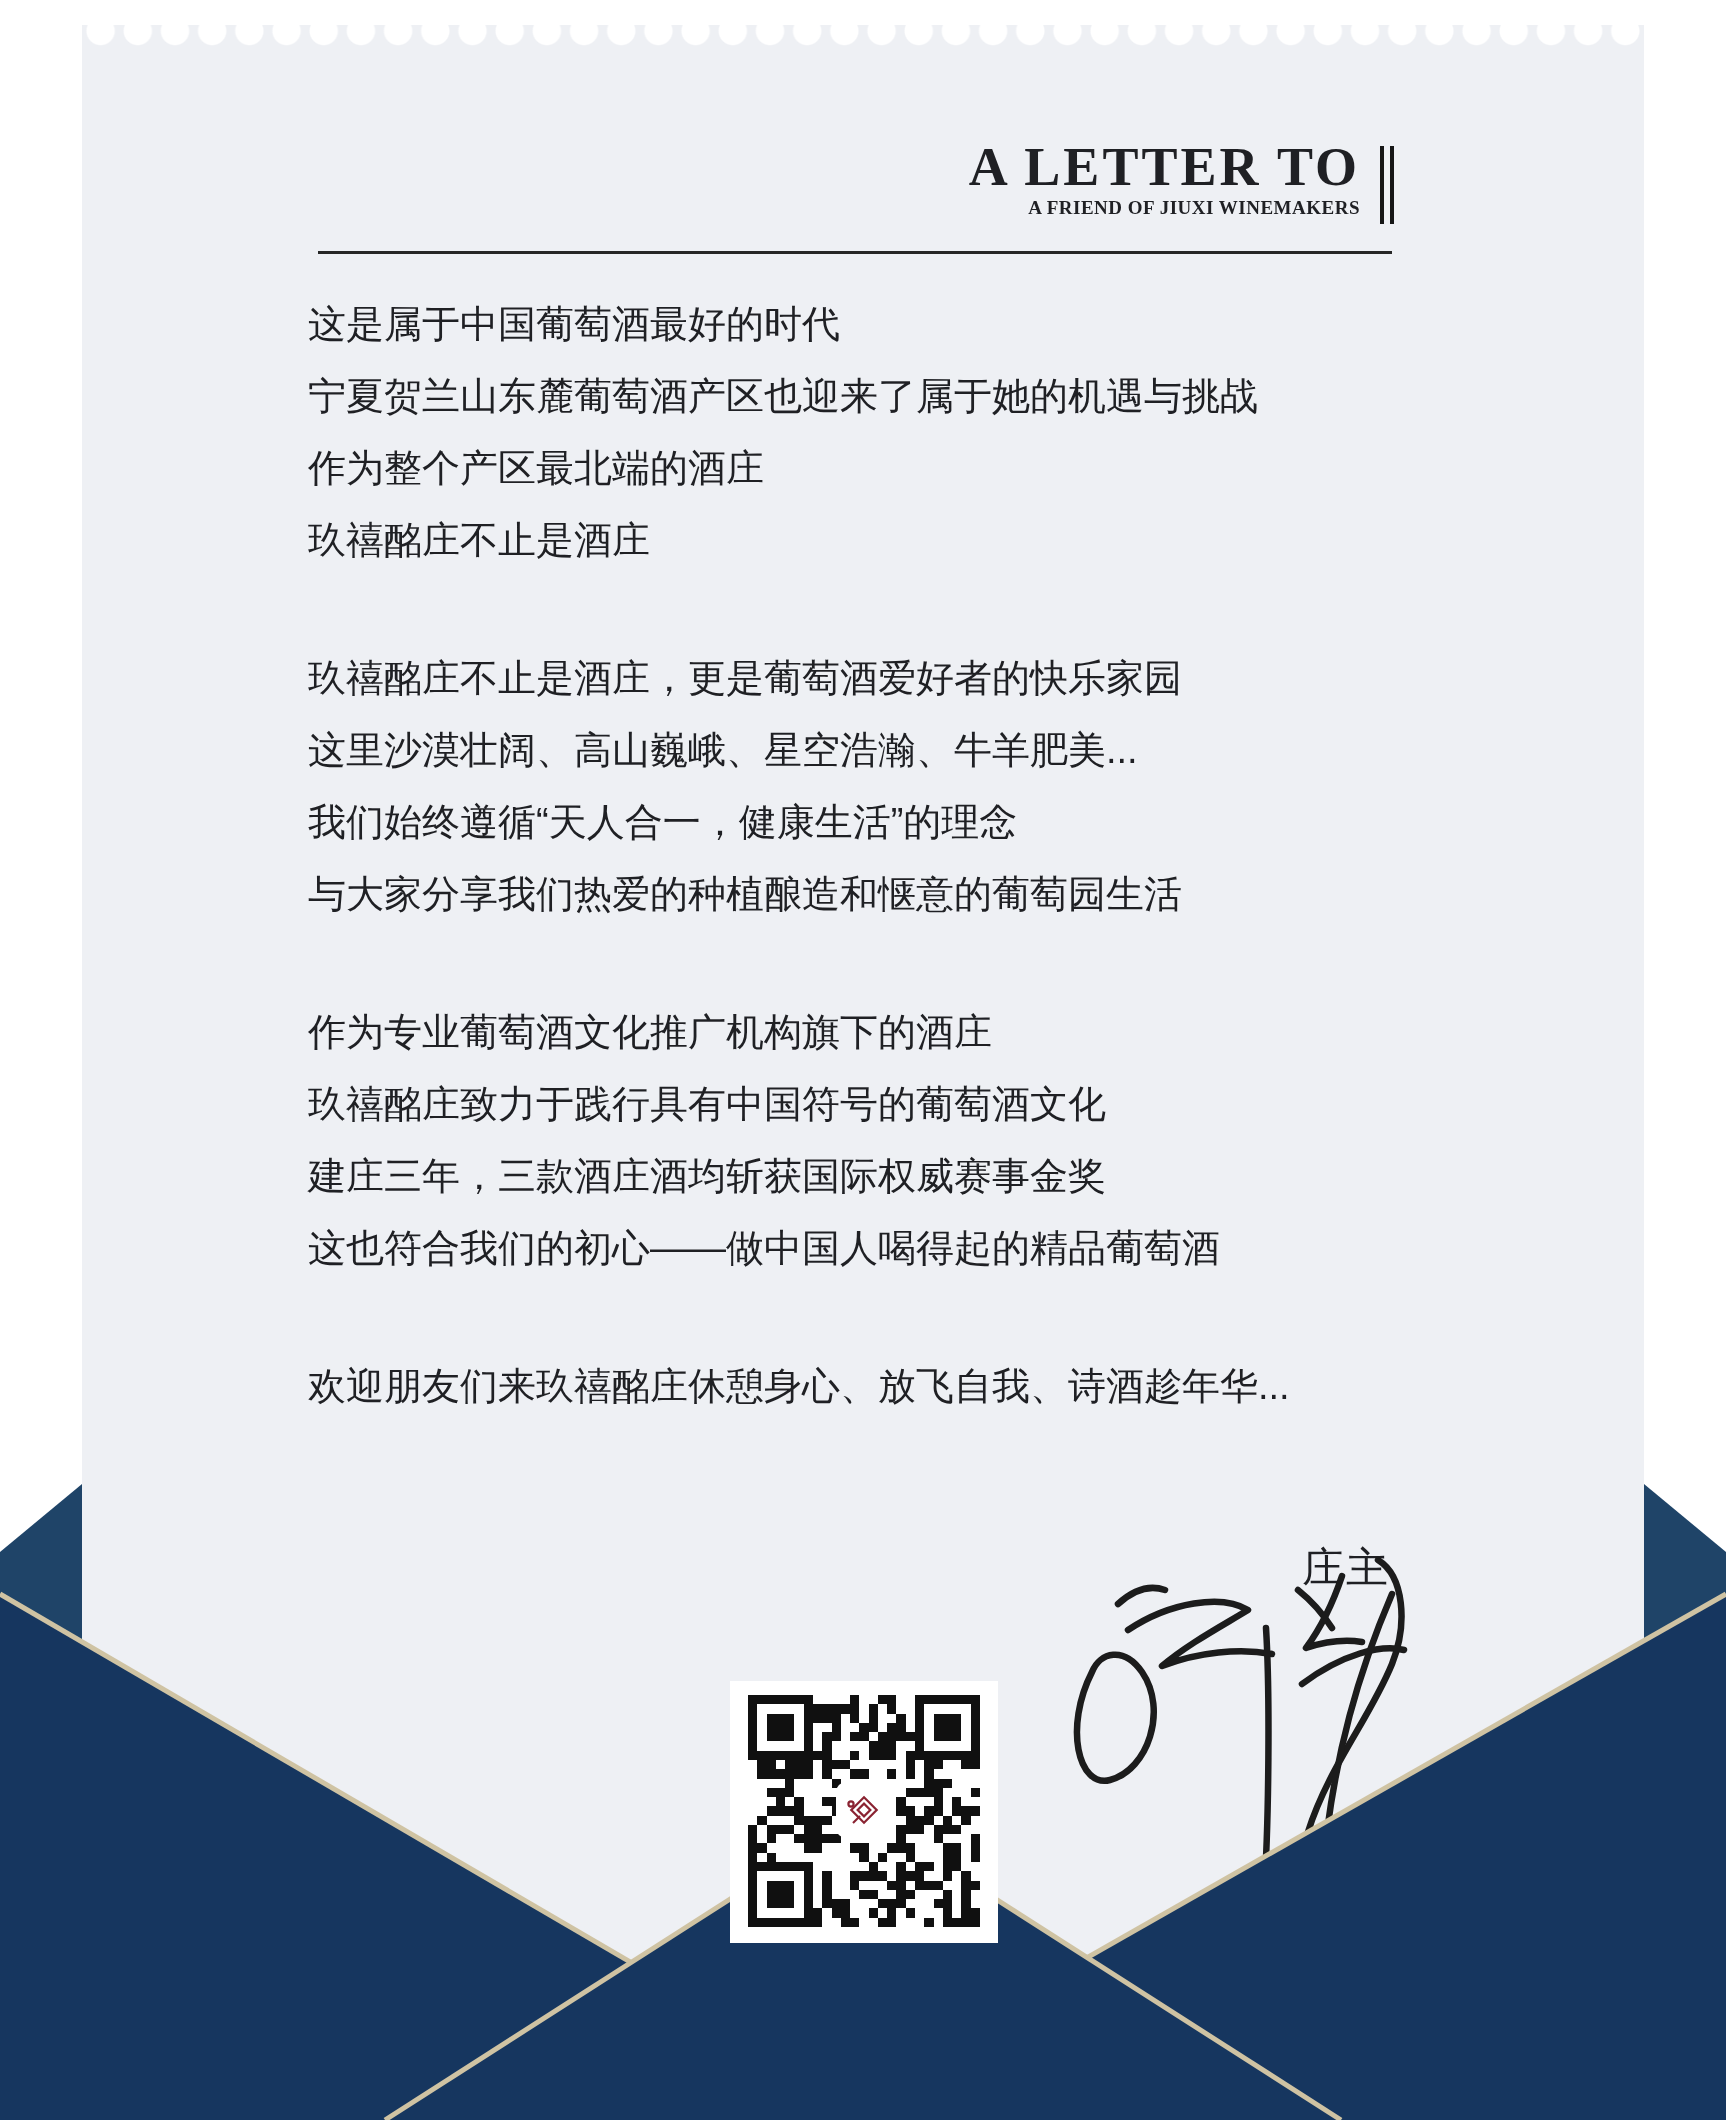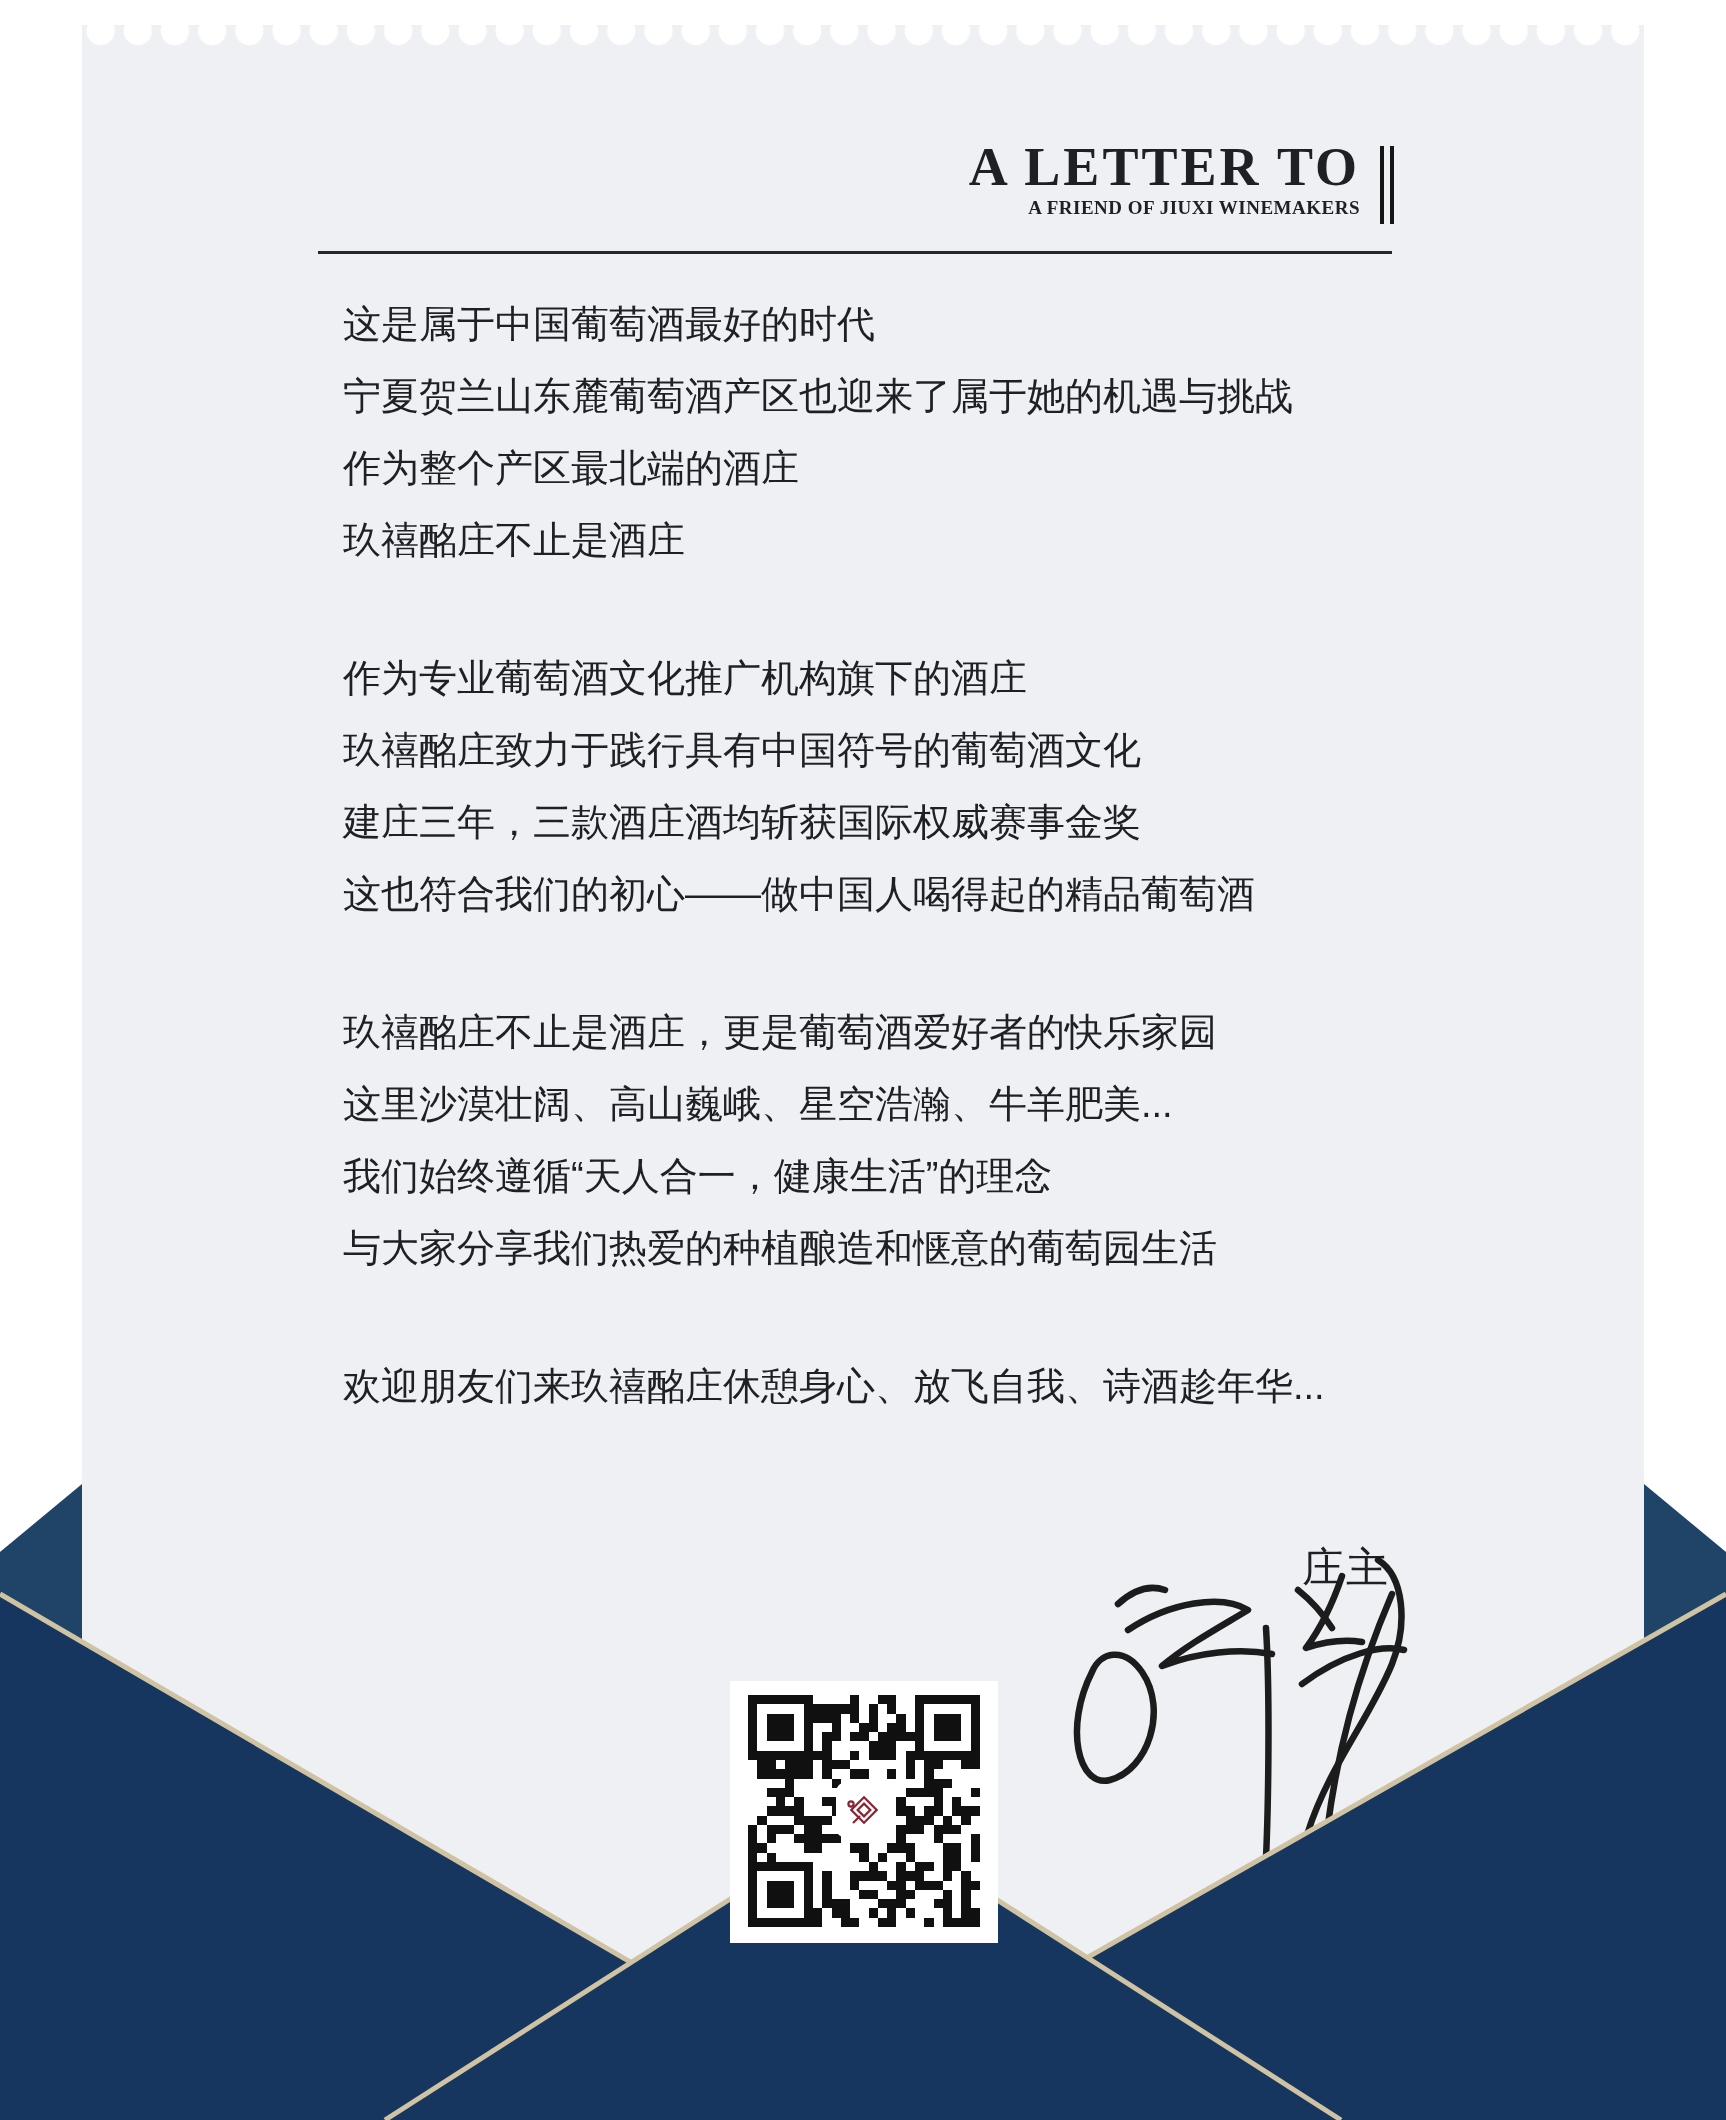--- a/index.html
+++ b/index.html
@@ -32,21 +32,21 @@
     left:600px;top:198px;width:760px;
     font-family:"Liberation Serif","DejaVu Serif",serif;font-weight:700;
     font-size:19px;letter-spacing:0.5px;line-height:1;
   }
   .vbar{position:absolute;z-index:3;top:146px;width:4px;height:78px;background:#161616;}
   #vbar1{left:1380px;} #vbar2{left:1390px;}
   #hdr-rule{position:absolute;z-index:3;left:318px;top:251px;width:1074px;height:3px;background:#262626;}
   
   #body-text{
     position:absolute;z-index:3;left:308px;top:288px;width:1120px;
-    color:var(--ink);font-size:38px;line-height:72px;font-weight:500;margin-left:35px;
+    color:var(--ink);font-size:38px;line-height:72px;font-weight:500;
   }
   #body-text p{margin:0 0 66px 0;padding:0;}
   #signoff{
     position:absolute;z-index:3;left:1110px;top:1540px;width:280px;
     text-align:right;color:var(--ink);font-size:42px;font-weight:500;letter-spacing:2px;
   }
   
   #signature{position:absolute;z-index:3;left:1070px;top:1532px;width:345px;height:390px;}
   #signature path{fill:none;stroke:#1c1c1c;stroke-width:6.5;stroke-linecap:round;stroke-linejoin:round;}
   
@@ -79,30 +79,30 @@
   <div id="hdr-rule"></div>
 
   <div id="body-text">
     <p>
       <span>这是属于中国葡萄酒最好的时代</span><br>
       <span>宁夏贺兰山东麓葡萄酒产区也迎来了属于她的机遇与挑战</span><br>
       <span>作为整个产区最北端的酒庄</span><br>
       <span>玖禧酩庄不止是酒庄</span>
     </p>
     <p>
+      <span>玖禧酩庄不止是酒庄，更是葡萄酒爱好者的快乐家园</span><br>
+      <span>这里沙漠壮阔、高山巍峨、星空浩瀚、牛羊肥美...</span><br>
+      <span>我们始终遵循“天人合一，健康生活”的理念</span><br>
+      <span>与大家分享我们热爱的种植酿造和惬意的葡萄园生活</span>
+    </p>
+    <p>
       <span>作为专业葡萄酒文化推广机构旗下的酒庄</span><br>
       <span>玖禧酩庄致力于践行具有中国符号的葡萄酒文化</span><br>
       <span>建庄三年，三款酒庄酒均斩获国际权威赛事金奖</span><br>
       <span>这也符合我们的初心——做中国人喝得起的精品葡萄酒</span>
-    </p>
-    <p>
-      <span>玖禧酩庄不止是酒庄，更是葡萄酒爱好者的快乐家园</span><br>
-      <span>这里沙漠壮阔、高山巍峨、星空浩瀚、牛羊肥美...</span><br>
-      <span>我们始终遵循“天人合一，健康生活”的理念</span><br>
-      <span>与大家分享我们热爱的种植酿造和惬意的葡萄园生活</span>
     </p>
     <p>
       <span>欢迎朋友们来玖禧酩庄休憩身心、放飞自我、诗酒趁年华...</span>
     </p>
   </div>
 
   <div id="signoff">庄主</div>
 
   <svg id="signature" viewBox="0 0 345 390">
     <path d="M48,72 Q72,50 95,58"></path>

